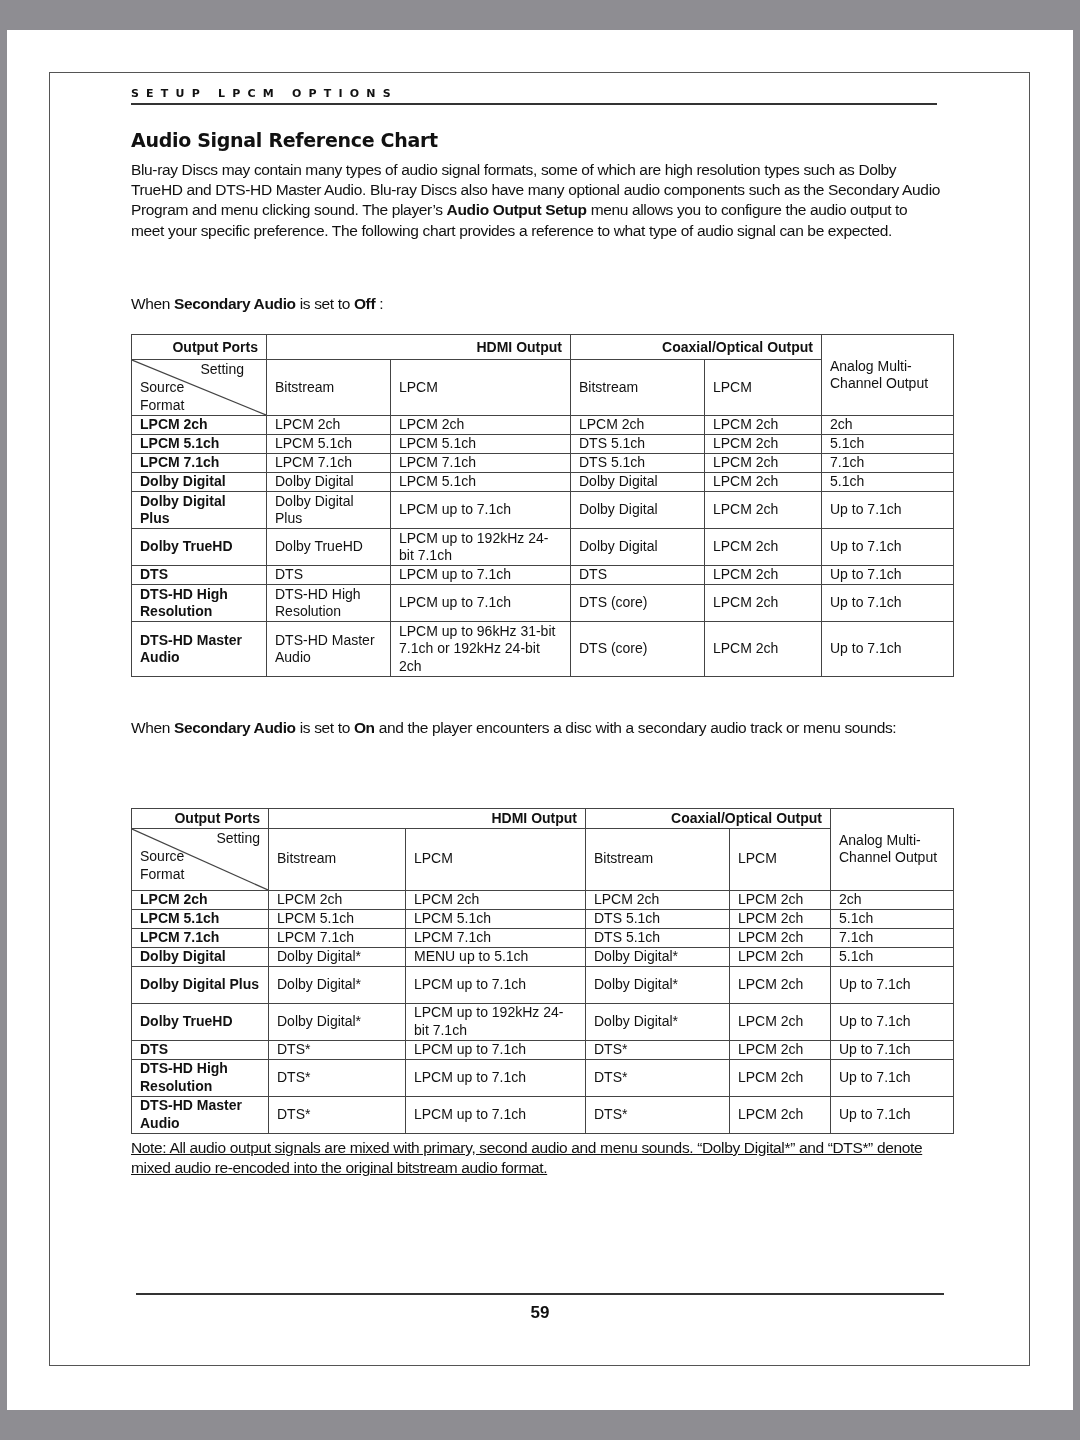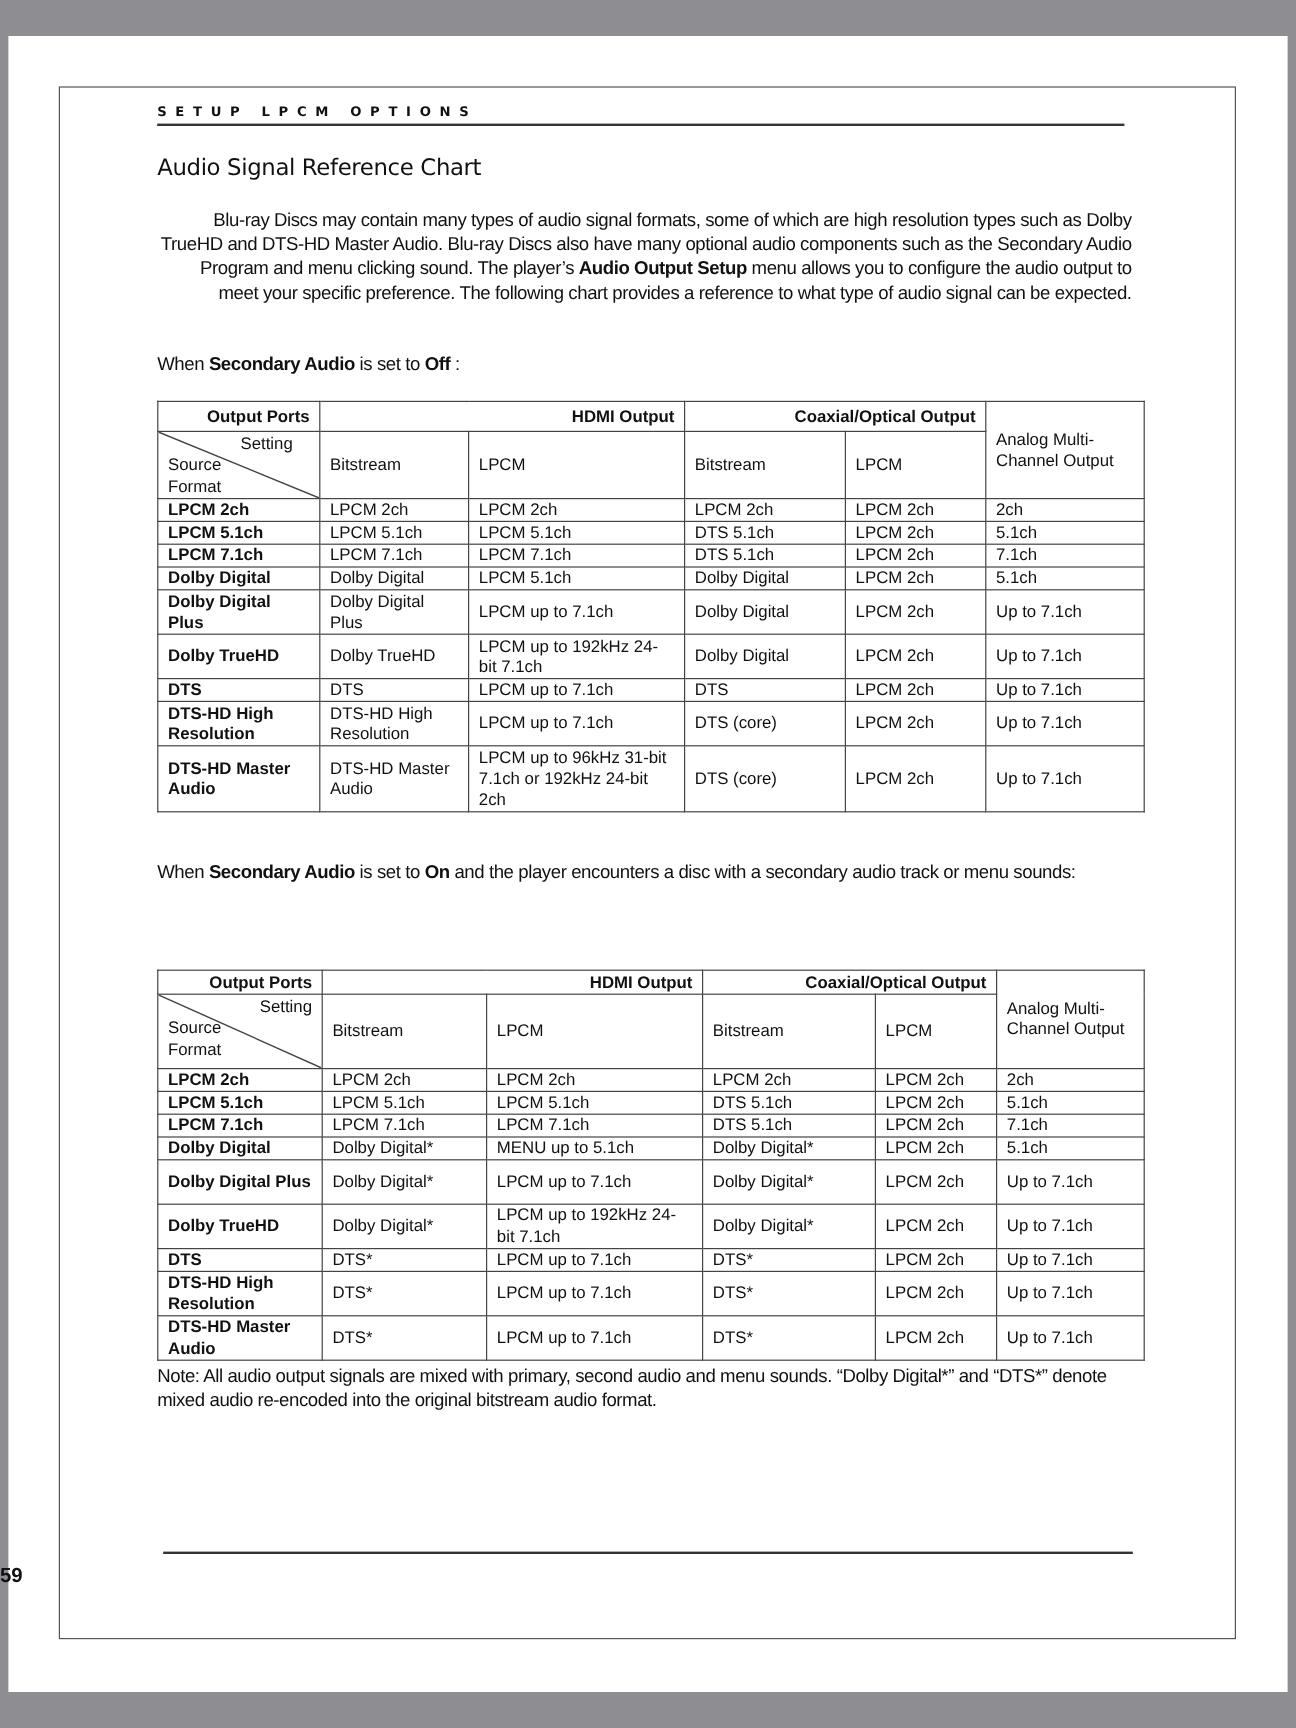--- a/index.html
+++ b/index.html
@@ -28,30 +28,30 @@
     font-weight: bold; font-size: 11px;
     letter-spacing: 7.2px;
   }
   .header-rule {
     position: absolute; left: 131px; top: 103px;
     width: 806px; height: 2px; background: #333;
   }
   .title {
     position: absolute; left: 131px; top: 129px;
     font-family: "DejaVu Sans", sans-serif;
-    font-weight: normal; font-size: 19px;
+    font-weight: bold; font-size: 19px;
     letter-spacing: -0.3px;
   }
   .para {
     position: absolute; left: 131px;
     width: 812px;
     font-size: 15.5px; line-height: 20.2px;
     letter-spacing: -0.35px;
   }
-  .intro { top: 174px; text-align: right; }
+  .intro { top: 160px; }
   .when-off { top: 294px; }
   .when-on { top: 718px; }
   .note { top: 1108px; }
   b { font-weight: bold; }
 
   table.chart {
     position: absolute; left: 131px;
     width: 822px;
     border-collapse: collapse;
     table-layout: fixed;
@@ -89,20 +89,21 @@
   .table2 .diag .setting { right: 8px; top: 1px; }
   .table2 .diag .source { top: 19px; }
   .table2 .diag .format { top: 37px; }
 
   .footer-rule {
     position: absolute; left: 136px; top: 1293px;
     width: 808px; height: 2px; background: #333;
   }
   .page-num {
     position: absolute; left: 0; width: 1080px; top: 1303px;
+    text-align: center;
     font-weight: bold; font-size: 17px;
   }
 </style>
 </head>
 <body>
 
 <div class="sheet"></div>
 <div class="frame" style="left:49px; top:72px;"></div>
 
 <div class="header-label">SETUP LPCM OPTIONS</div>
@@ -323,16 +324,16 @@
         <td class="rowhead">DTS-HD Master Audio</td>
         <td>DTS*</td>
         <td>LPCM up to 7.1ch</td>
         <td>DTS*</td>
         <td>LPCM 2ch</td>
         <td>Up to 7.1ch</td>
       </tr>
     </tbody>
 </table>
 
-<div class="para note" style="top:1138px;">Note: All audio output signals are mixed with primary, second audio and menu sounds. “Dolby Digital*” and “DTS*” denote mixed audio re-encoded into the original bitstream audio format.</div>
+<div class="para note" style="top:1138px;text-decoration:underline;">Note: All audio output signals are mixed with primary, second audio and menu sounds. “Dolby Digital*” and “DTS*” denote mixed audio re-encoded into the original bitstream audio format.</div>
 
 <div class="footer-rule"></div>
 <div class="page-num">59</div>
 
 </body></html>

